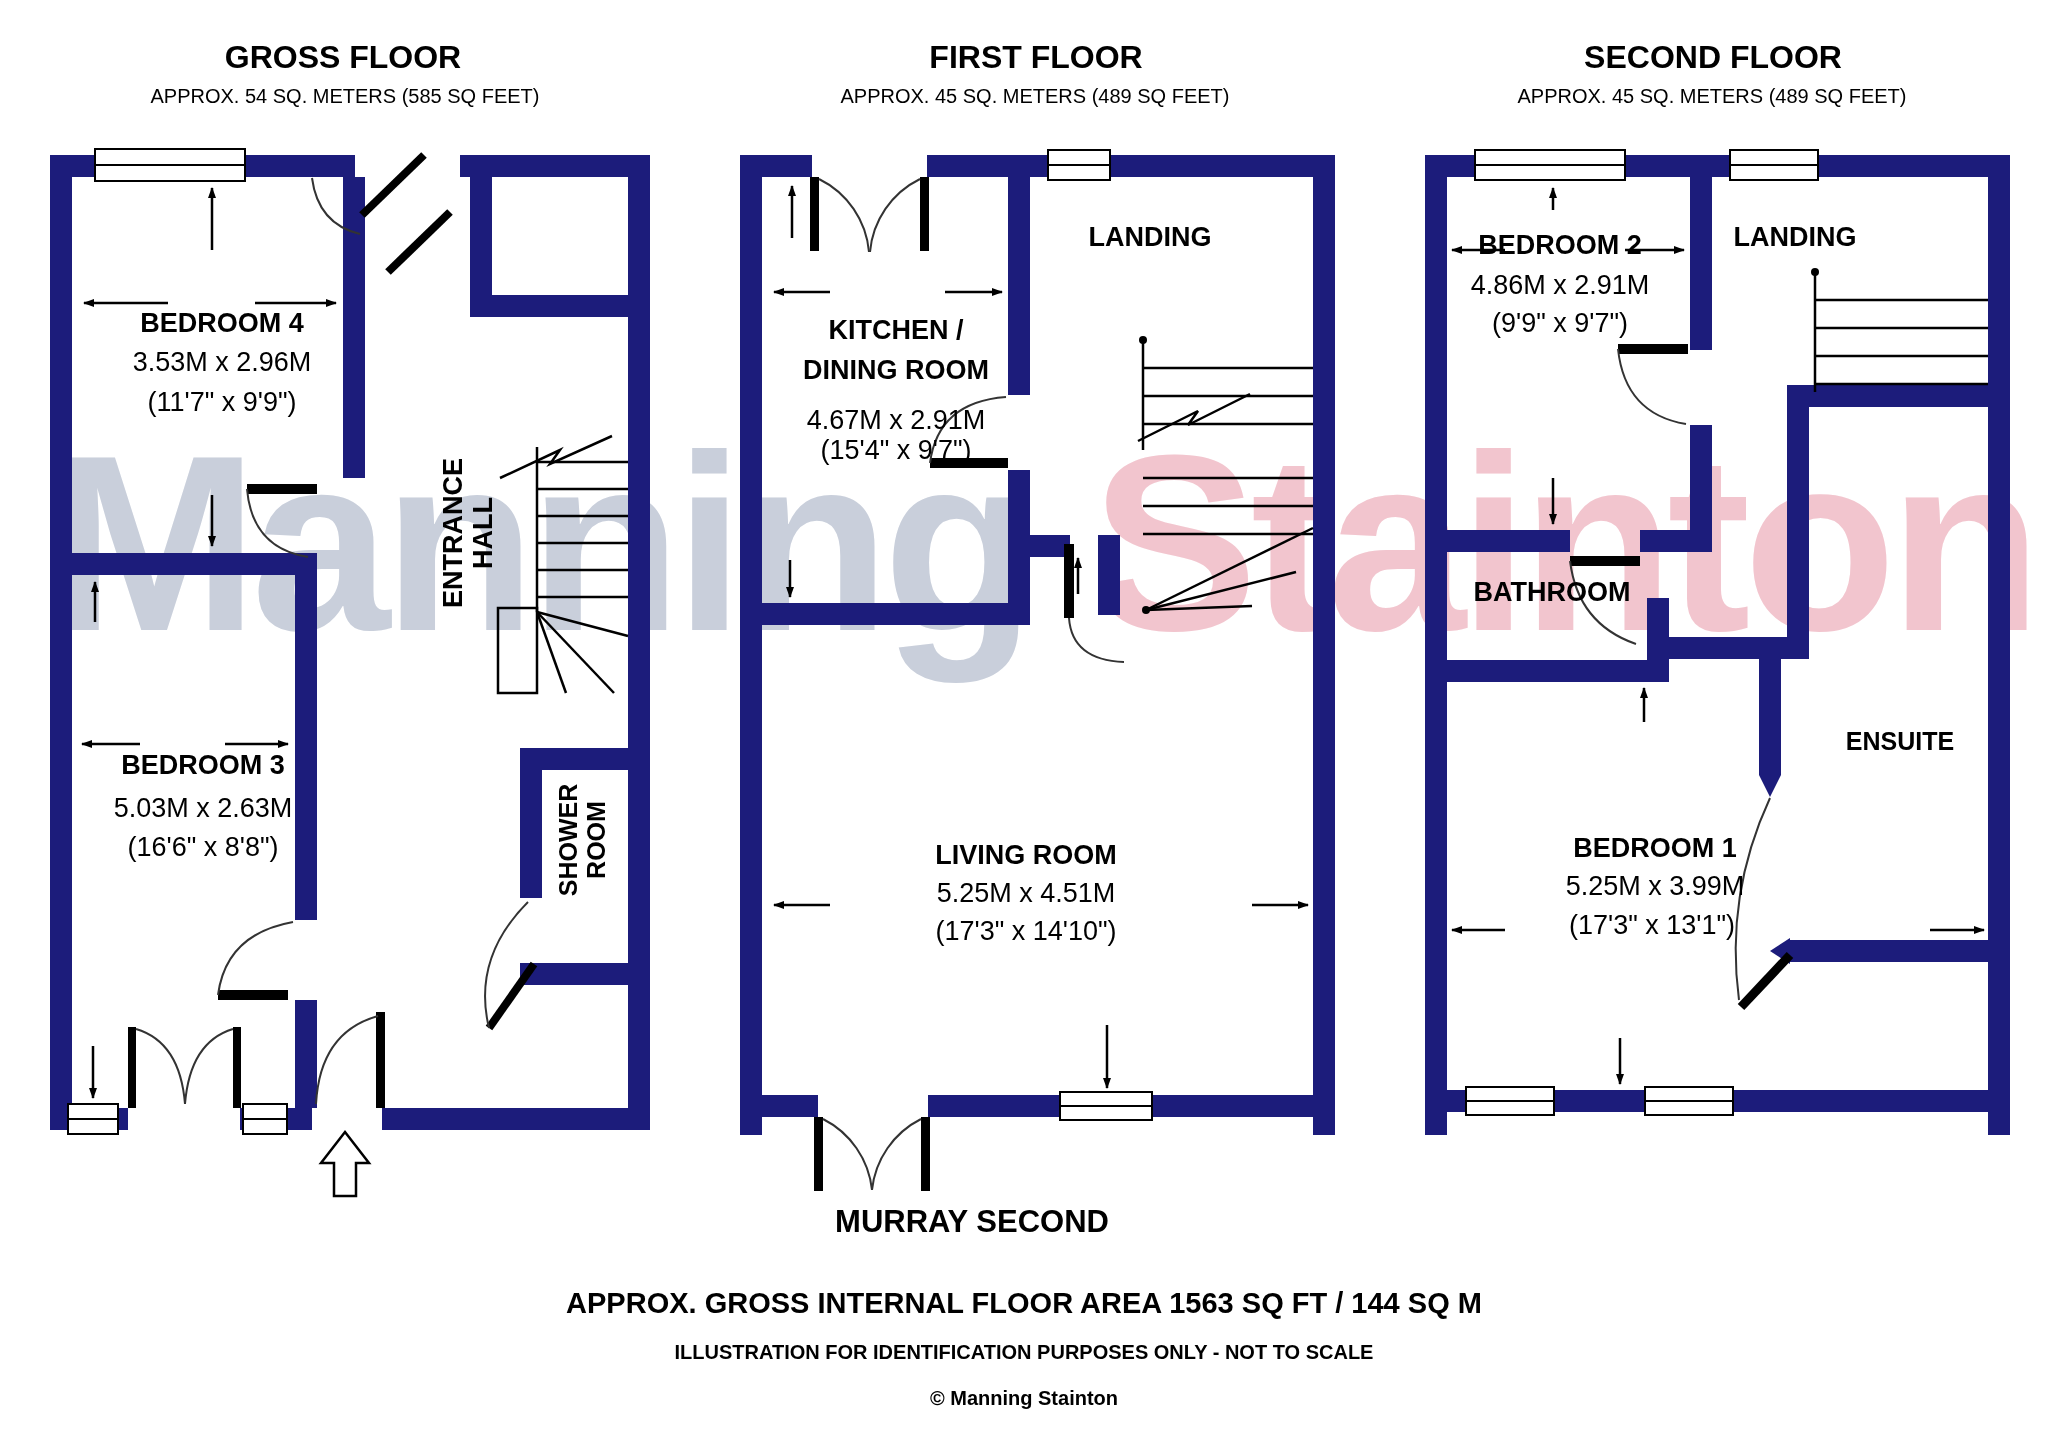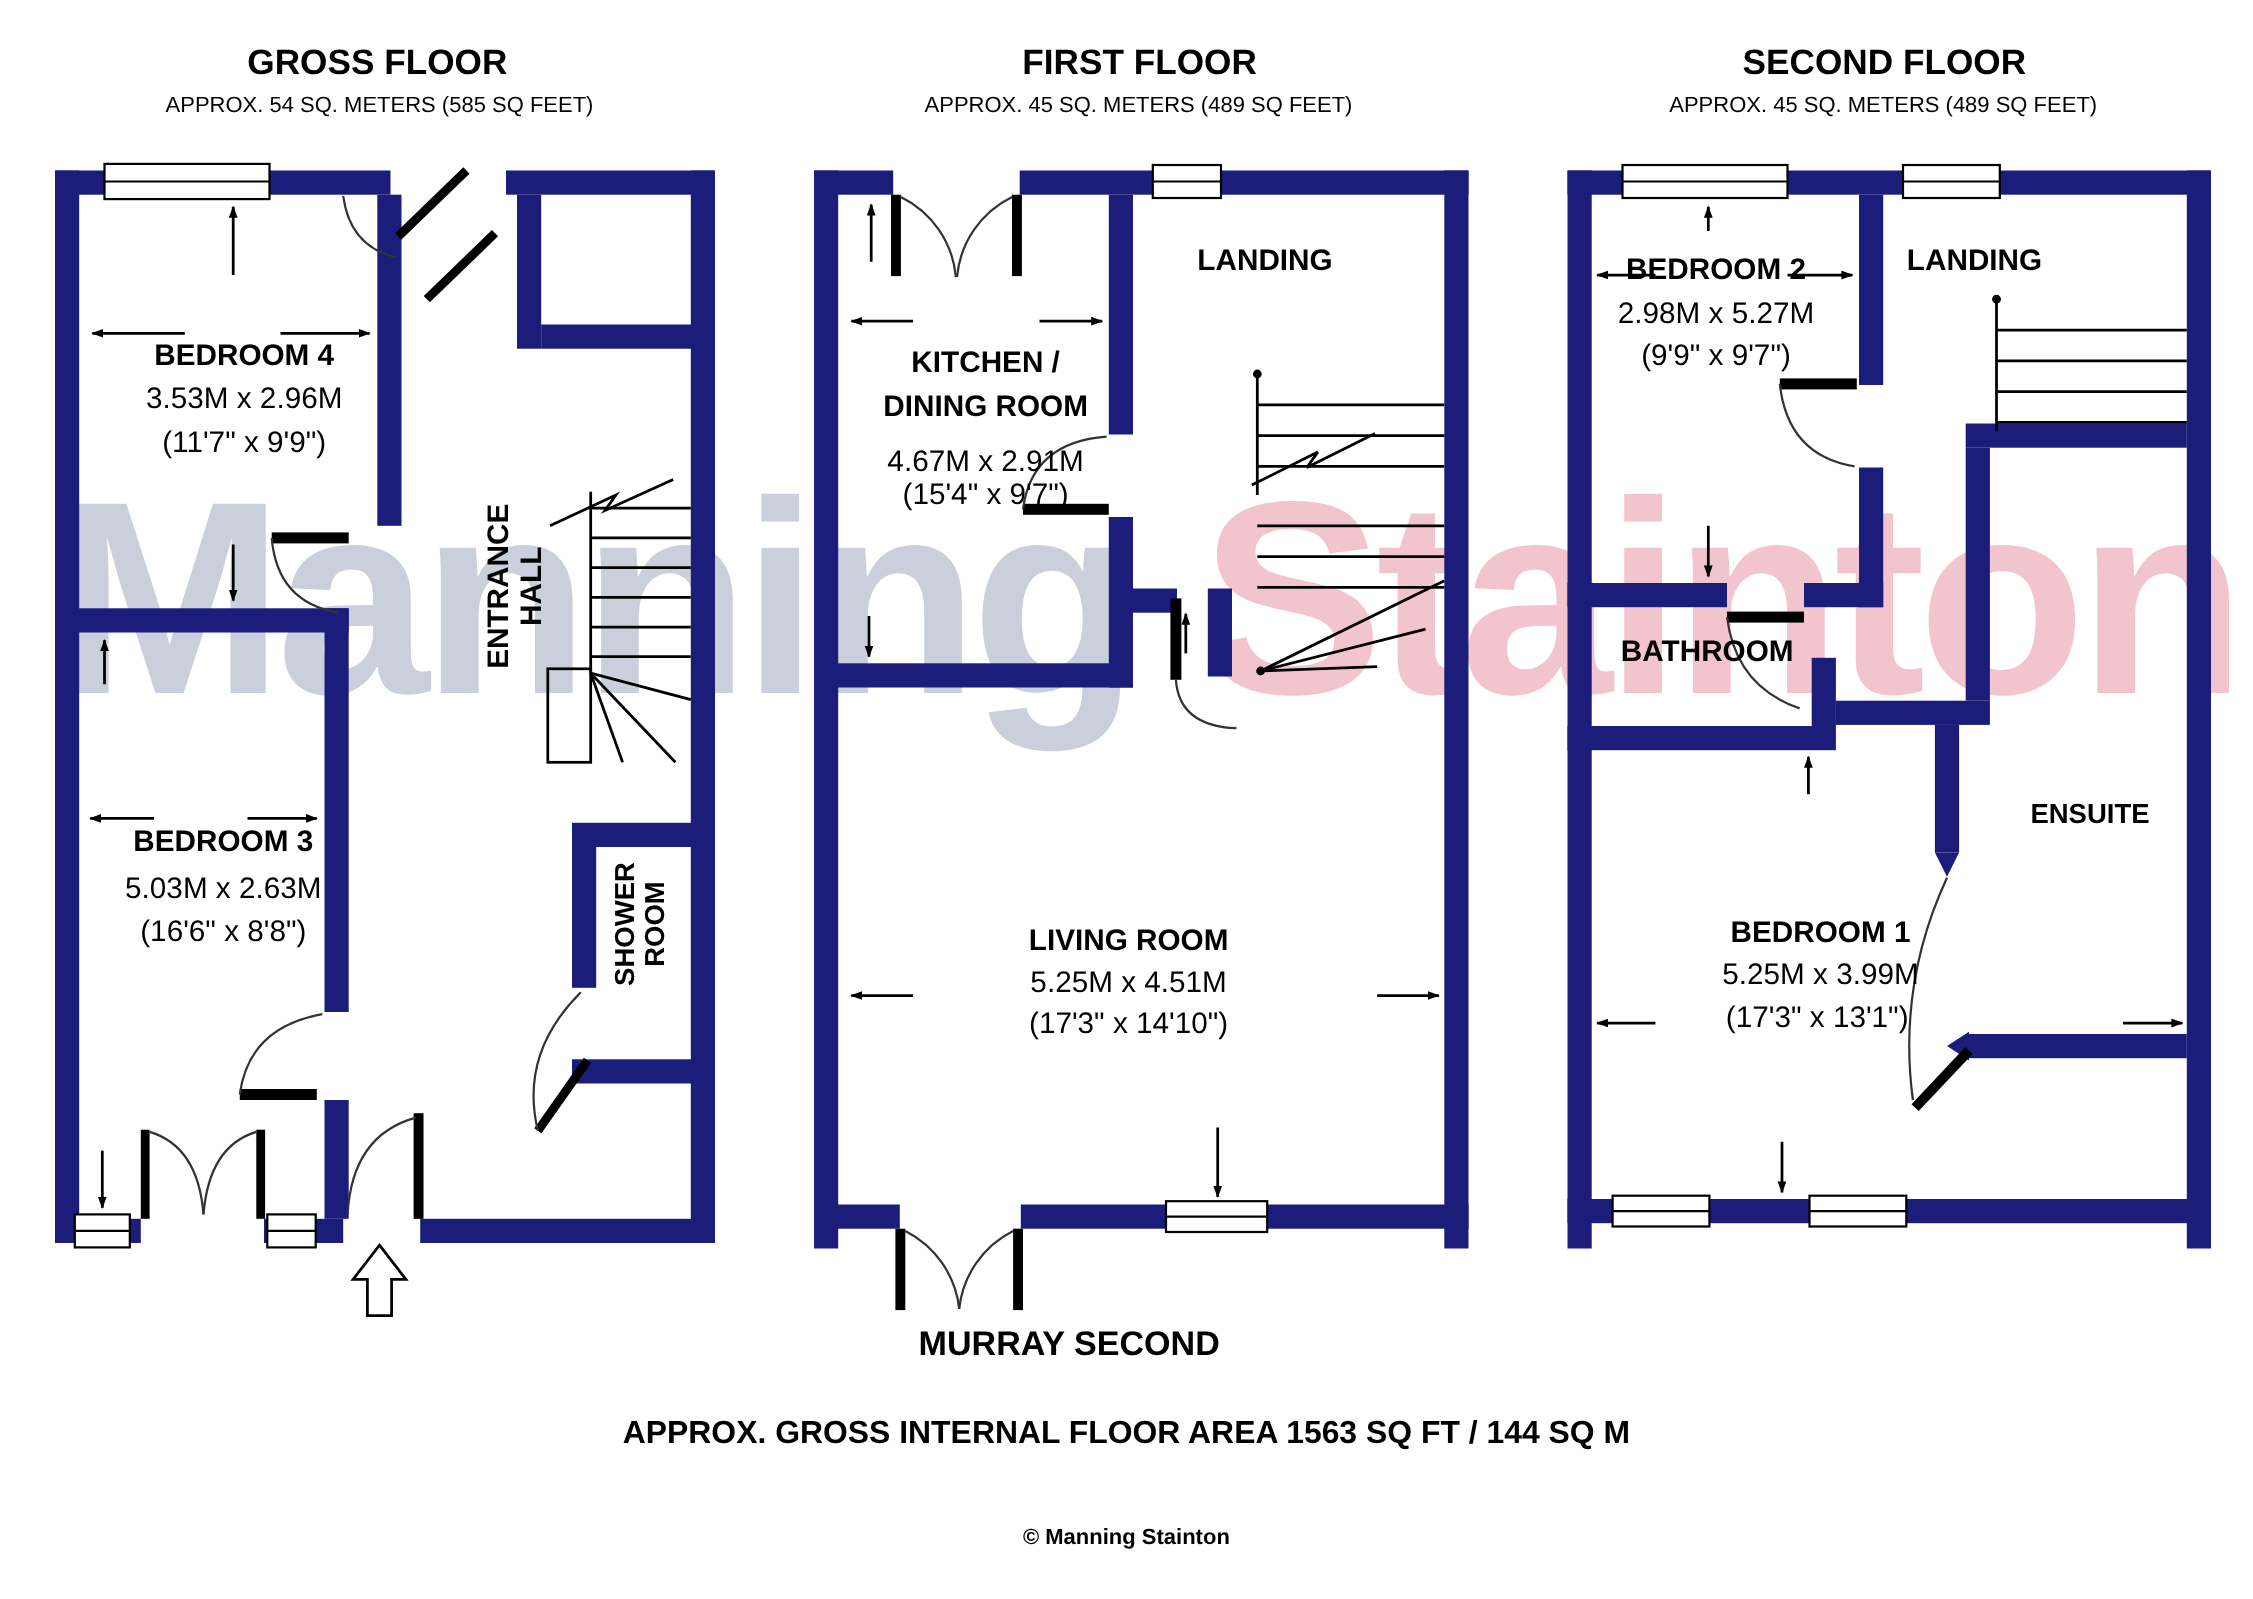--- a/index.html
+++ b/index.html
@@ -273,25 +273,26 @@
   <div class="lbl dims" style="left:896px;top:420px">4.67M x 2.91M</div>
   <div class="lbl dims" style="left:896px;top:450px">(15'4" x 9'7")</div>
   <div class="lbl room" style="left:1150px;top:237px">LANDING</div>
   <div class="lbl room" style="left:1026px;top:855px">LIVING ROOM</div>
   <div class="lbl dims" style="left:1026px;top:893px">5.25M x 4.51M</div>
   <div class="lbl dims" style="left:1026px;top:931px">(17'3" x 14'10")</div>
 
   <div class="lbl title" style="left:1713px;top:57px">SECOND FLOOR</div>
   <div class="lbl subtitle" style="left:1712px;top:96px">APPROX. 45 SQ. METERS (489 SQ FEET)</div>
   <div class="lbl room" style="left:1560px;top:245px">BEDROOM 2</div>
-  <div class="lbl dims" style="left:1560px;top:285px">2.98M x 5.27M</div>
+  <div class="lbl dims" style="left:1560px;top:285px">4.86M x 2.91M</div>
   <div class="lbl dims" style="left:1560px;top:323px">(9'9" x 9'7")</div>
   <div class="lbl room" style="left:1795px;top:237px">LANDING</div>
   <div class="lbl room" style="left:1552px;top:592px">BATHROOM</div>
   <div class="lbl room25" style="left:1858px;top:741px">ENSUITE</div>
   <div class="lbl room" style="left:1655px;top:848px">BEDROOM 1</div>
   <div class="lbl dims" style="left:1655px;top:886px">5.25M x 3.99M</div>
   <div class="lbl dims" style="left:1652px;top:925px">(17'3" x 13'1")</div>
 
   <div class="lbl street" style="left:972px;top:1222px">MURRAY SECOND</div>
   <div class="lbl f1" style="left:1024px;top:1303px">APPROX. GROSS INTERNAL FLOOR AREA 1563 SQ FT / 144 SQ M</div>
+  <div class="lbl f2" style="left:1024px;top:1352px">ILLUSTRATION FOR IDENTIFICATION PURPOSES ONLY - NOT TO SCALE</div>
   <div class="lbl f3" style="left:1024px;top:1398px">© Manning Stainton</div>
 </div>
 
 </body></html>

